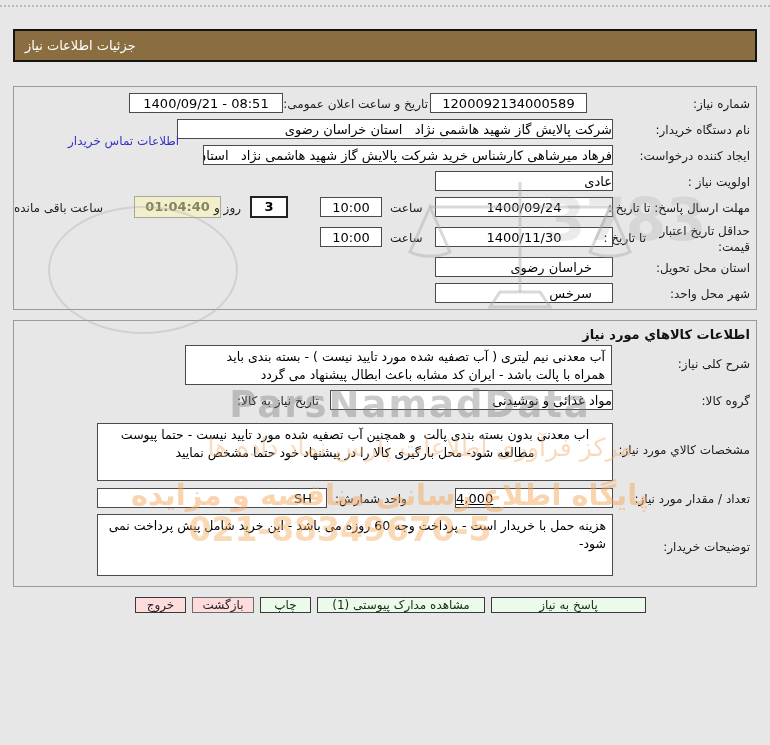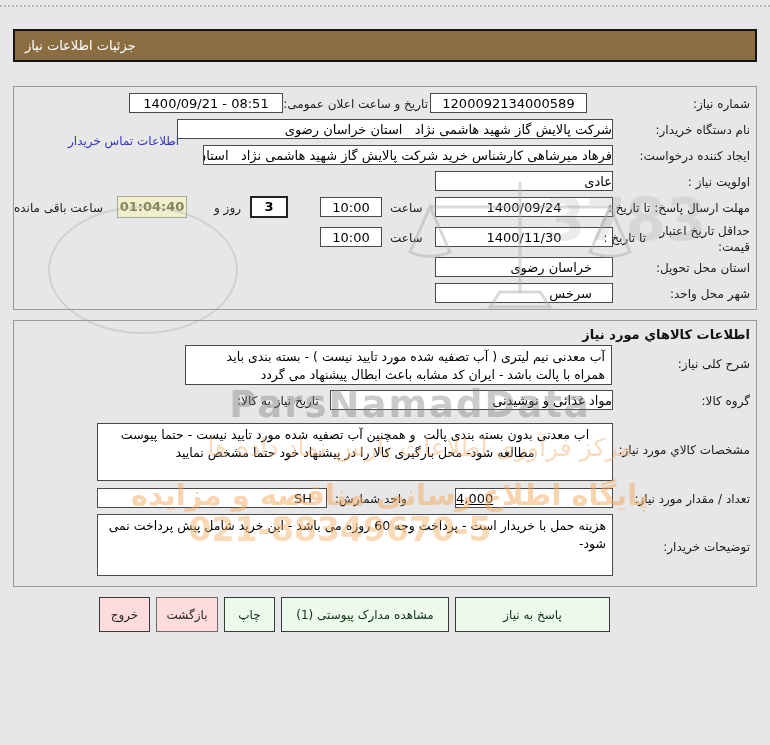--- a/index.html
+++ b/index.html
@@ -18,21 +18,21 @@
   input.box{font-family:"DejaVu Sans","Liberation Sans",sans-serif;}
   .ltr{direction:ltr;text-align:center;}
   .vright{text-align:right;}
   .vleft{direction:ltr;text-align:left;text-decoration:underline;}
   textarea.box{resize:none;overflow:hidden;line-height:1.45;font-size:12.5px;padding:2px 6px;font-family:"DejaVu Sans","Liberation Sans",sans-serif;}
   .ta-center{text-align:center;}
   .ta-right{text-align:right;}
   .cream{background:#f2efcd;border:1px solid #a9a79a;color:#85855c;font-weight:bold;}
   .daybox{border:2px solid #222;font-weight:bold;}
   .link{position:absolute;font-size:12px;color:#3434c4;text-decoration:none;white-space:nowrap;z-index:2;cursor:pointer;}
-  .btn{position:absolute;height:35px;font-size:12px;color:#10300f;background:#ecfaec;border:1px solid #3a3a3a;cursor:pointer;z-index:3;font-family:"DejaVu Sans","Liberation Sans",sans-serif;padding:0 0;}
+  .btn{position:absolute;height:16px;font-size:12px;color:#10300f;background:#ecfaec;border:1px solid #3a3a3a;cursor:pointer;z-index:3;font-family:"DejaVu Sans","Liberation Sans",sans-serif;padding:0 0;margin-left:36px;}
   .btn.pink{background:#ffdcdc;color:#262626;border:1px solid #6b6b6b;}
   
   .wm{position:absolute;z-index:5;pointer-events:none;white-space:nowrap;}
   .wm-brand{left:130px;top:383px;width:560px;text-align:center;font-size:37px;font-weight:bold;letter-spacing:2px;color:rgba(125,125,125,0.40);direction:ltr;}
   .wm-line1{left:140px;top:433px;width:560px;text-align:center;font-size:25px;color:rgba(240,175,110,0.45);}
   .wm-line2{left:110px;top:478px;width:560px;text-align:center;font-size:29px;font-weight:bold;color:rgba(245,170,95,0.50);}
   .wm-phone{left:100px;top:510px;width:480px;text-align:center;font-size:33px;font-weight:bold;color:rgba(245,170,95,0.45);direction:ltr;}
   .wm-digits{left:545px;top:186px;font-size:58px;font-weight:bold;color:rgba(120,120,120,0.15);direction:ltr;}
   .wm-ellipse{left:48px;top:206px;width:190px;height:128px;border:2px solid rgba(170,170,170,0.35);border-radius:50%;}
 </style>
@@ -64,21 +64,21 @@
 
   <span class="lbl" style="right:20px;top:201px">
     <span>مهلت ارسال پاسخ:</span>
     <span>تا تاریخ :</span>
   </span>
   <input class="box ltr" style="left: 435px; top: 197px; width: 178px;" readonly="" value="1400/09/24">
   <span class="lbl" style="left:390px;top:201px">ساعت</span>
   <input class="box ltr" style="left: 320px; top: 197px; width: 62px;" readonly="" value="10:00">
   <div class="box ltr daybox" style="left:250px;top:196px;width:38px;height:22px">3</div>
   <span class="lbl" style="left:214px;top:201px">روز و</span>
-  <div class="box ltr cream" style="left:117px;top:196px;width:70px;height:22px;line-height:20px">01:04:40</div>
+  <div class="box ltr cream" style="left:134px;top:196px;width:87px;height:22px;line-height:20px">01:04:40</div>
   <span class="lbl" style="left:14px;top:201px">ساعت باقی مانده</span>
 
   <span class="lbl lbl2" style="right:20px;top:223px;width:102px">حداقل تاریخ اعتبار قیمت:</span>
   <span class="lbl" style="right:124px;top:231px">تا تاریخ :</span>
   <input class="box ltr" style="left: 435px; top: 227px; width: 178px;" readonly="" value="1400/11/30">
   <span class="lbl" style="left:390px;top:231px">ساعت</span>
   <input class="box ltr" style="left: 320px; top: 227px; width: 62px;" readonly="" value="10:00">
 
   <span class="lbl" style="right:20px;top:261px">استان محل تحویل:</span>
   <input class="box vright" style="left: 435px; top: 257px; width: 178px; padding-right: 20px;" readonly="" value="خراسان رضوی">

